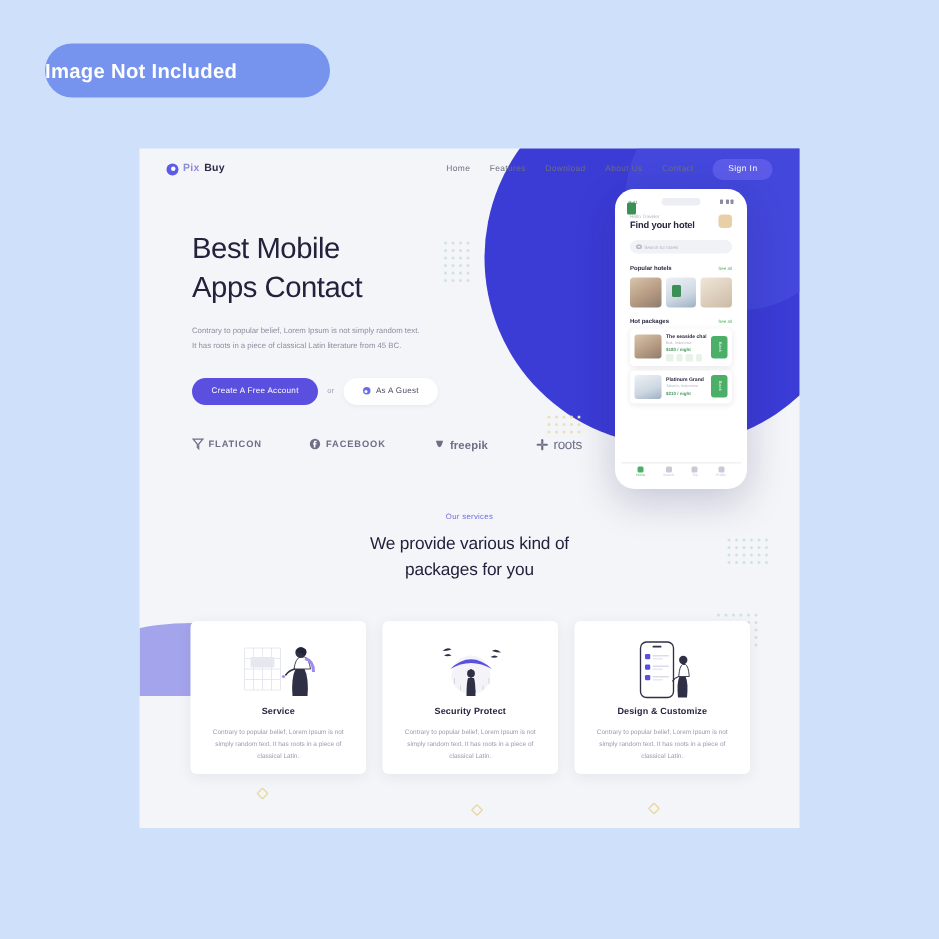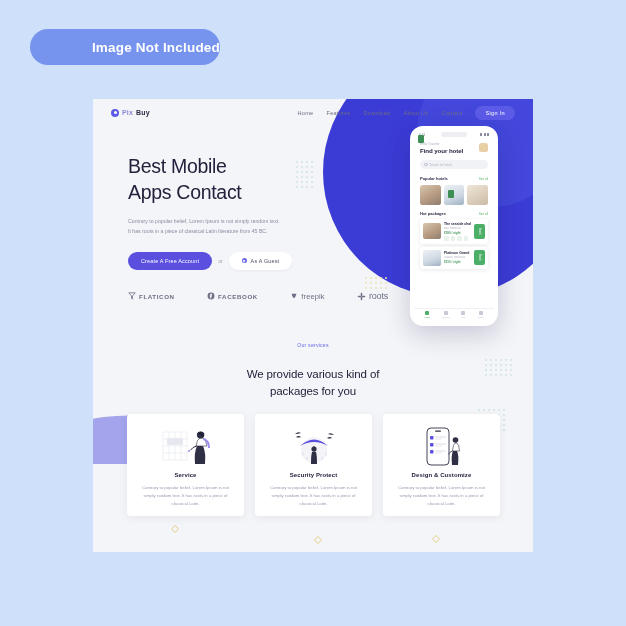--- a/index.html
+++ b/index.html
@@ -9,21 +9,21 @@
     background: #cfe0fb;
     overflow: hidden;
   }
   #stage { position: relative; width: 626px; height: 626px; background: #cfe0fb; }
 
   
   .ribbon {
     position: absolute; left: 30px; top: 29px;
     width: 190px; height: 36px;
     background: #7694ee; border-radius: 18px;
-    display: flex; align-items: center; justify-content: flex-end;
+    display: flex; align-items: center; justify-content: flex-start;
     color: #ffffff; font-size: 13.5px; font-weight: bold;
     letter-spacing: .2px;
   }
 
   
   .page {
     position: absolute; left: 93px; top: 99px;
     width: 440px; height: 453px;
     background: #f4f5f8;
     overflow: hidden;
@@ -125,28 +125,28 @@
   .dg-card  { left: 385px; top: 310px; grid-template-columns: repeat(6, 2px); }
 
   
   .brands {
     position: absolute; left: 35px; top: 192px; width: 260px;
     display: flex; align-items: center; justify-content: space-between;
     z-index: 5;
   }
   .brand { display: flex; align-items: center; gap: 3px; color: #6e6e86; }
   .brand-name { font-size: 6.2px; letter-spacing: .6px; font-weight: bold; }
-  .brand-name.lower { letter-spacing: .1px; font-size: 7.5px; font-weight: normal; text-align: right;}
+  .brand-name.lower { letter-spacing: .1px; font-size: 7.5px; font-weight: bold; text-align: right;}
   .brand-name.slack { font-size: 9px; font-weight: normal; letter-spacing: -.2px;}
 
   
   .services { position: absolute; left: 0; top: 243px; width: 440px; text-align: center; z-index: 5;}
   .svc-kicker { font-size: 5.2px; color: #6b6bea; letter-spacing: .2px; }
   .svc-title {
-    margin-top: 18px; font-size: 11.5px; line-height: 1.45;
+    margin-top: 7px; font-size: 11.5px; line-height: 1.45;
     color: #22223c; font-weight: normal; letter-spacing: -.1px;
   }
 
   .cards {
     position: absolute; left: 34px; top: 315px;
     width: 374px; display: flex; gap: 11px; z-index: 5;
   }
   .card {
     width: 117px; height: 102px; background: #ffffff; border-radius: 4px;
     box-shadow: 0 2px 9px rgba(40,40,90,.07);

